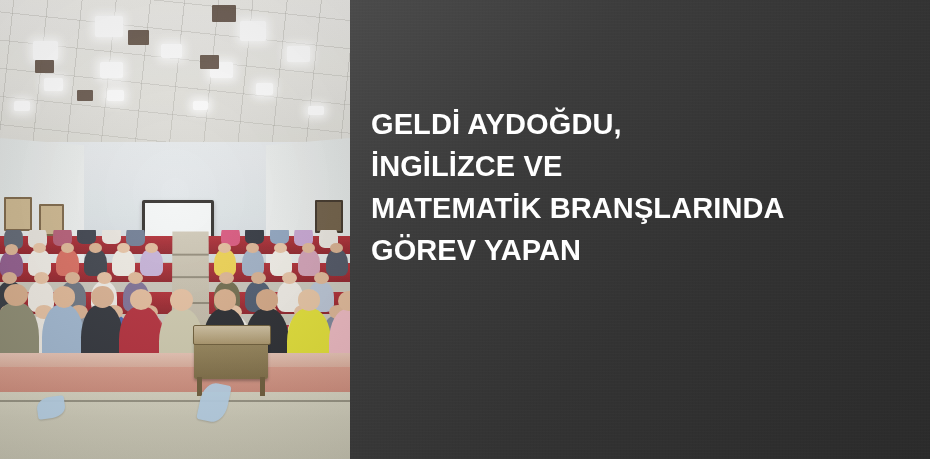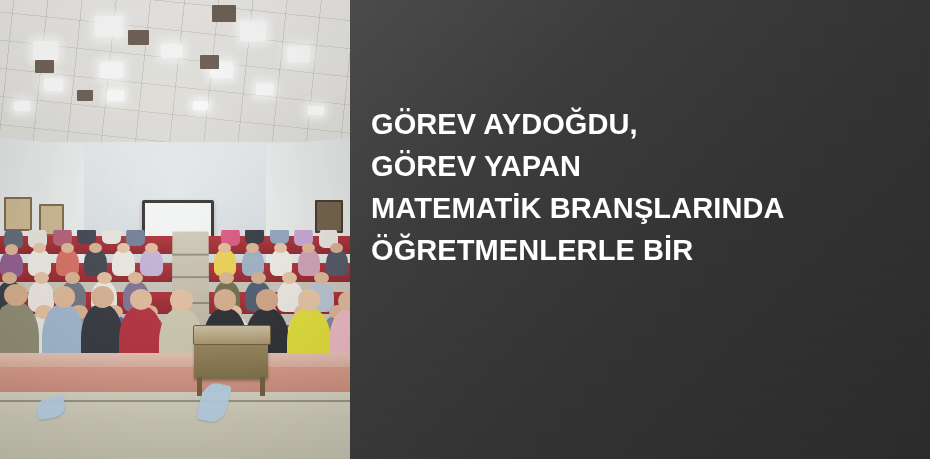--- a/index.html
+++ b/index.html
@@ -268,20 +268,20 @@
 
     <div class="bow" style="left:10.5%;bottom:9%;width:8%;height:4.5%;transform:rotate(-8deg);"></div>
     <div class="bow" style="left:57%;bottom:8%;width:8%;height:8.5%;transform:rotate(12deg);"></div>
 
     <div class="photo-shade"></div>
   </div>
 
   <div class="panel">
     <div class="panel-tex"></div>
     <div class="headline">
-      <div>GÖREV AYDOĞDU,</div>
+      <div>GELDİ AYDOĞDU,</div>
+      <div>İNGİLİZCE VE</div>
+      <div>MATEMATİK BRANŞLARINDA</div>
       <div>GÖREV YAPAN</div>
-      <div>MATEMATİK BRANŞLARINDA</div>
-      <div>ÖĞRETMENLERLE BİR</div>
     </div>
   </div>
 
 </div>
 
 </body></html>

